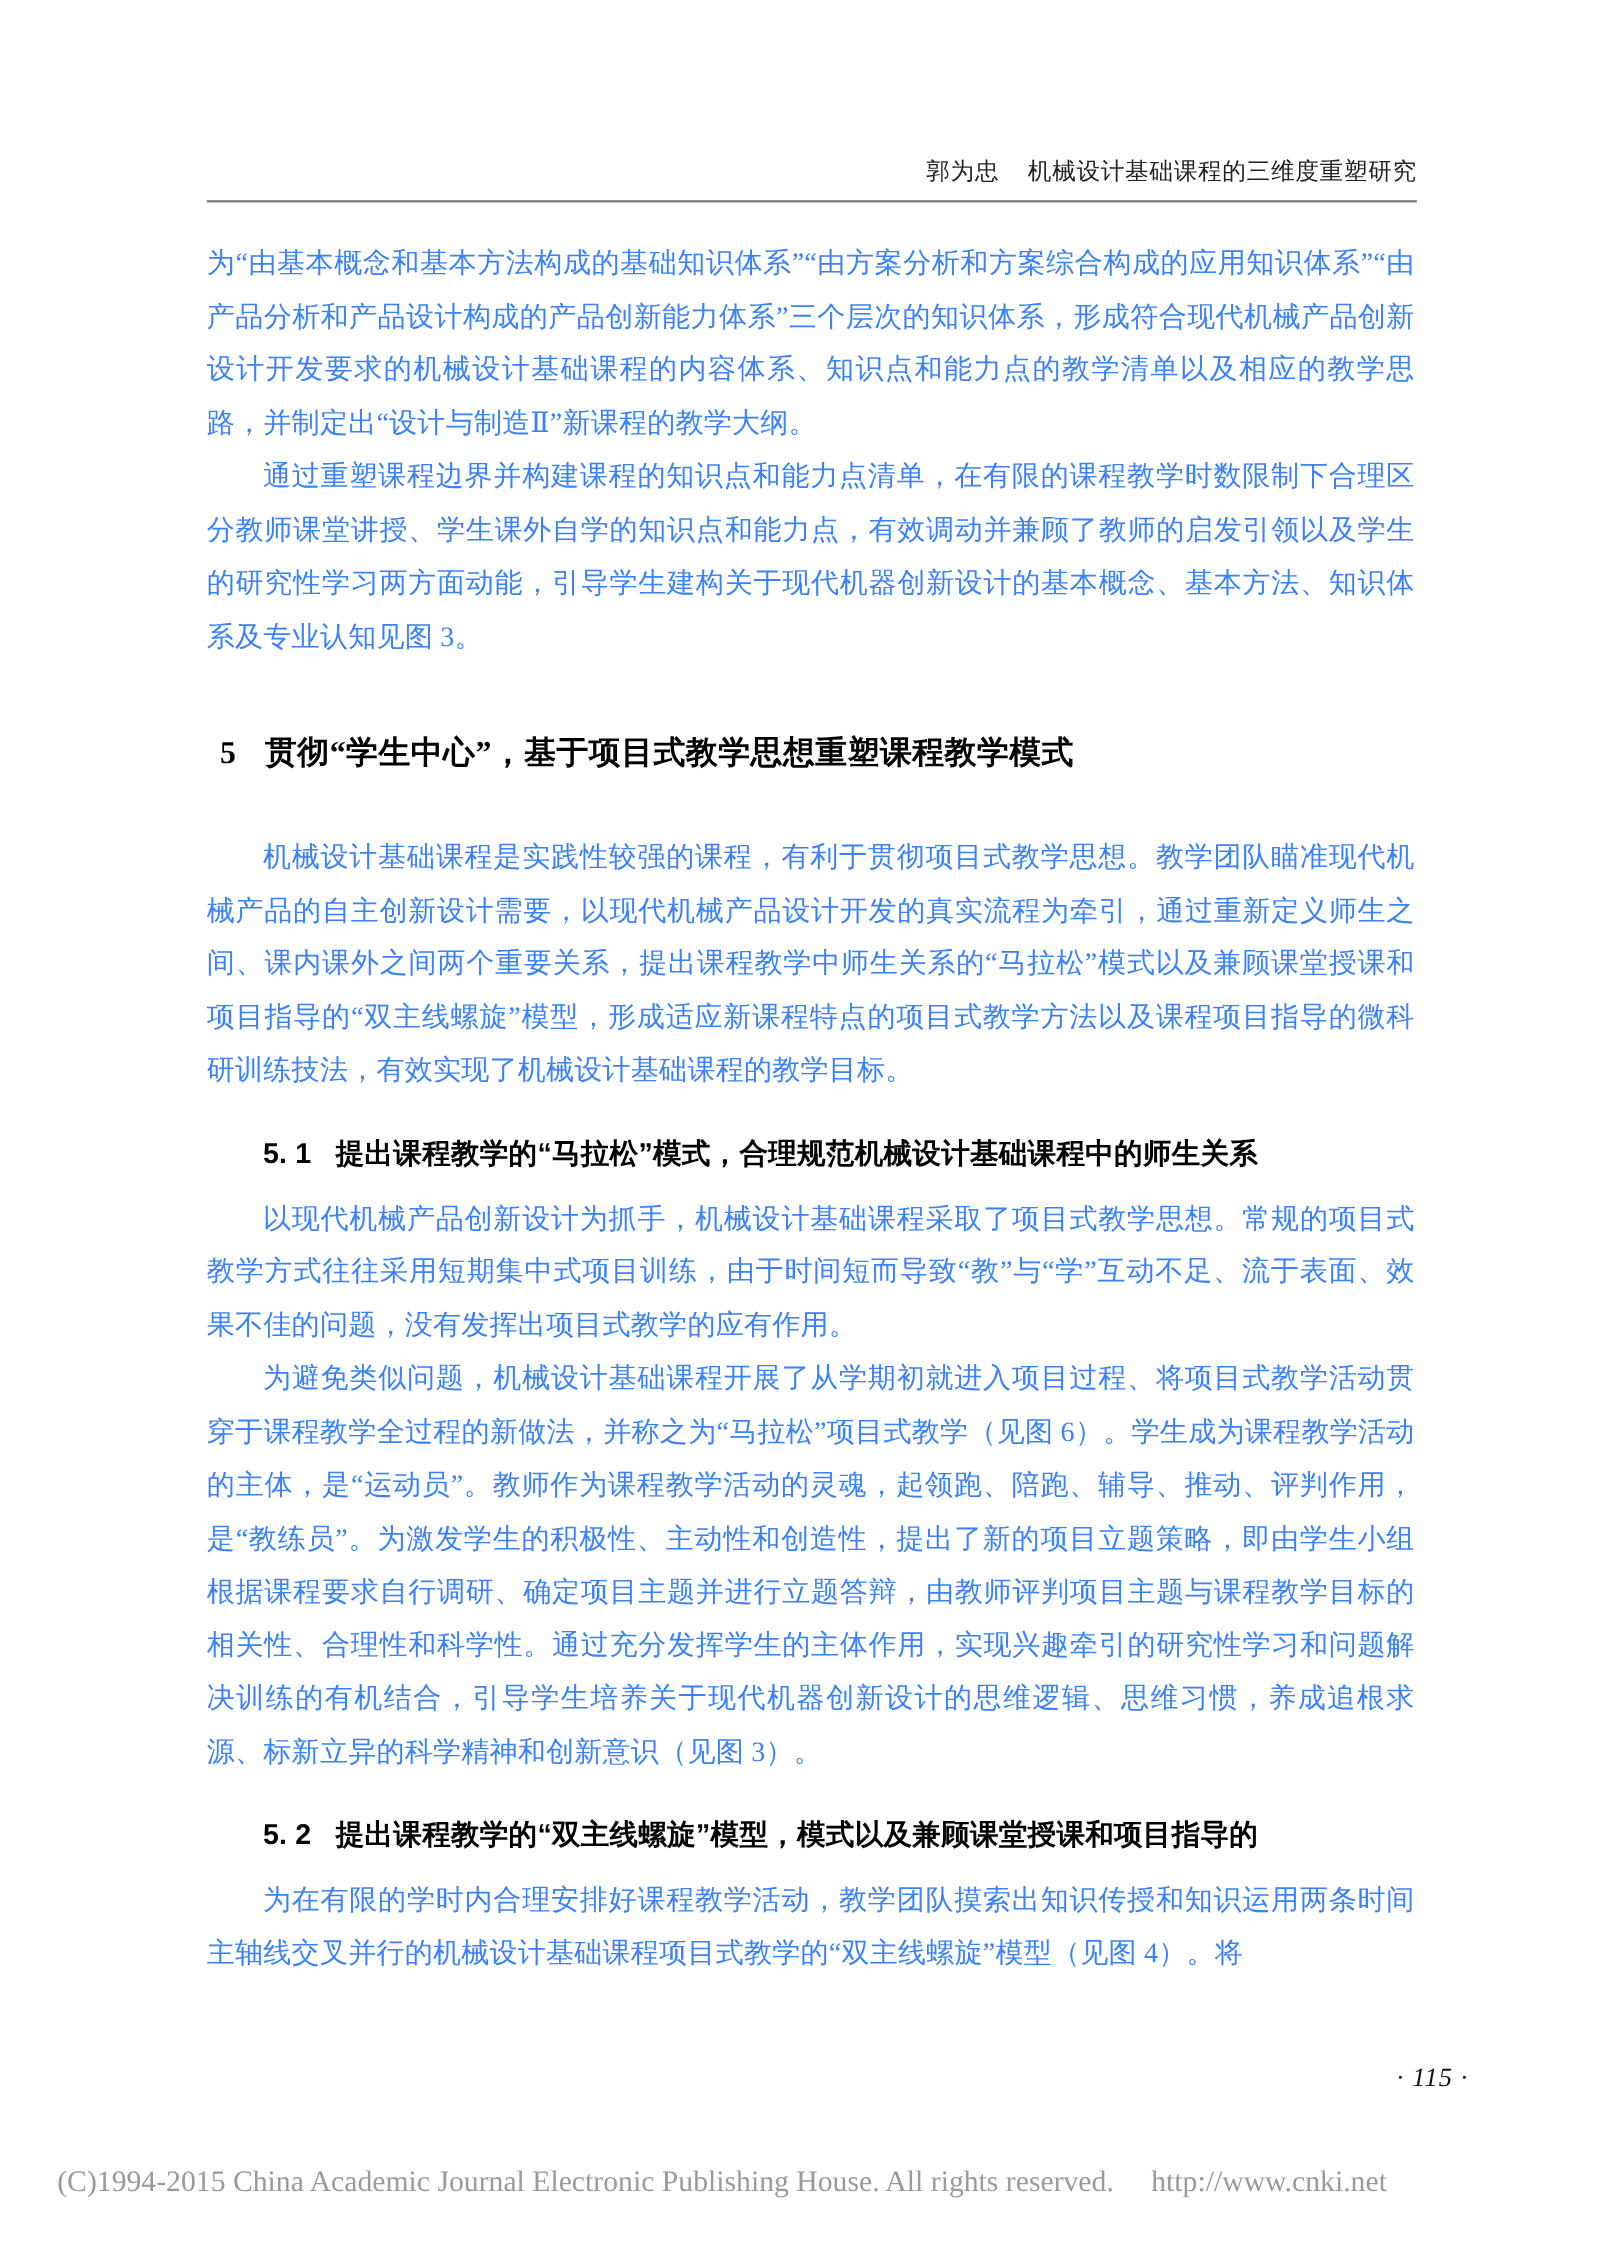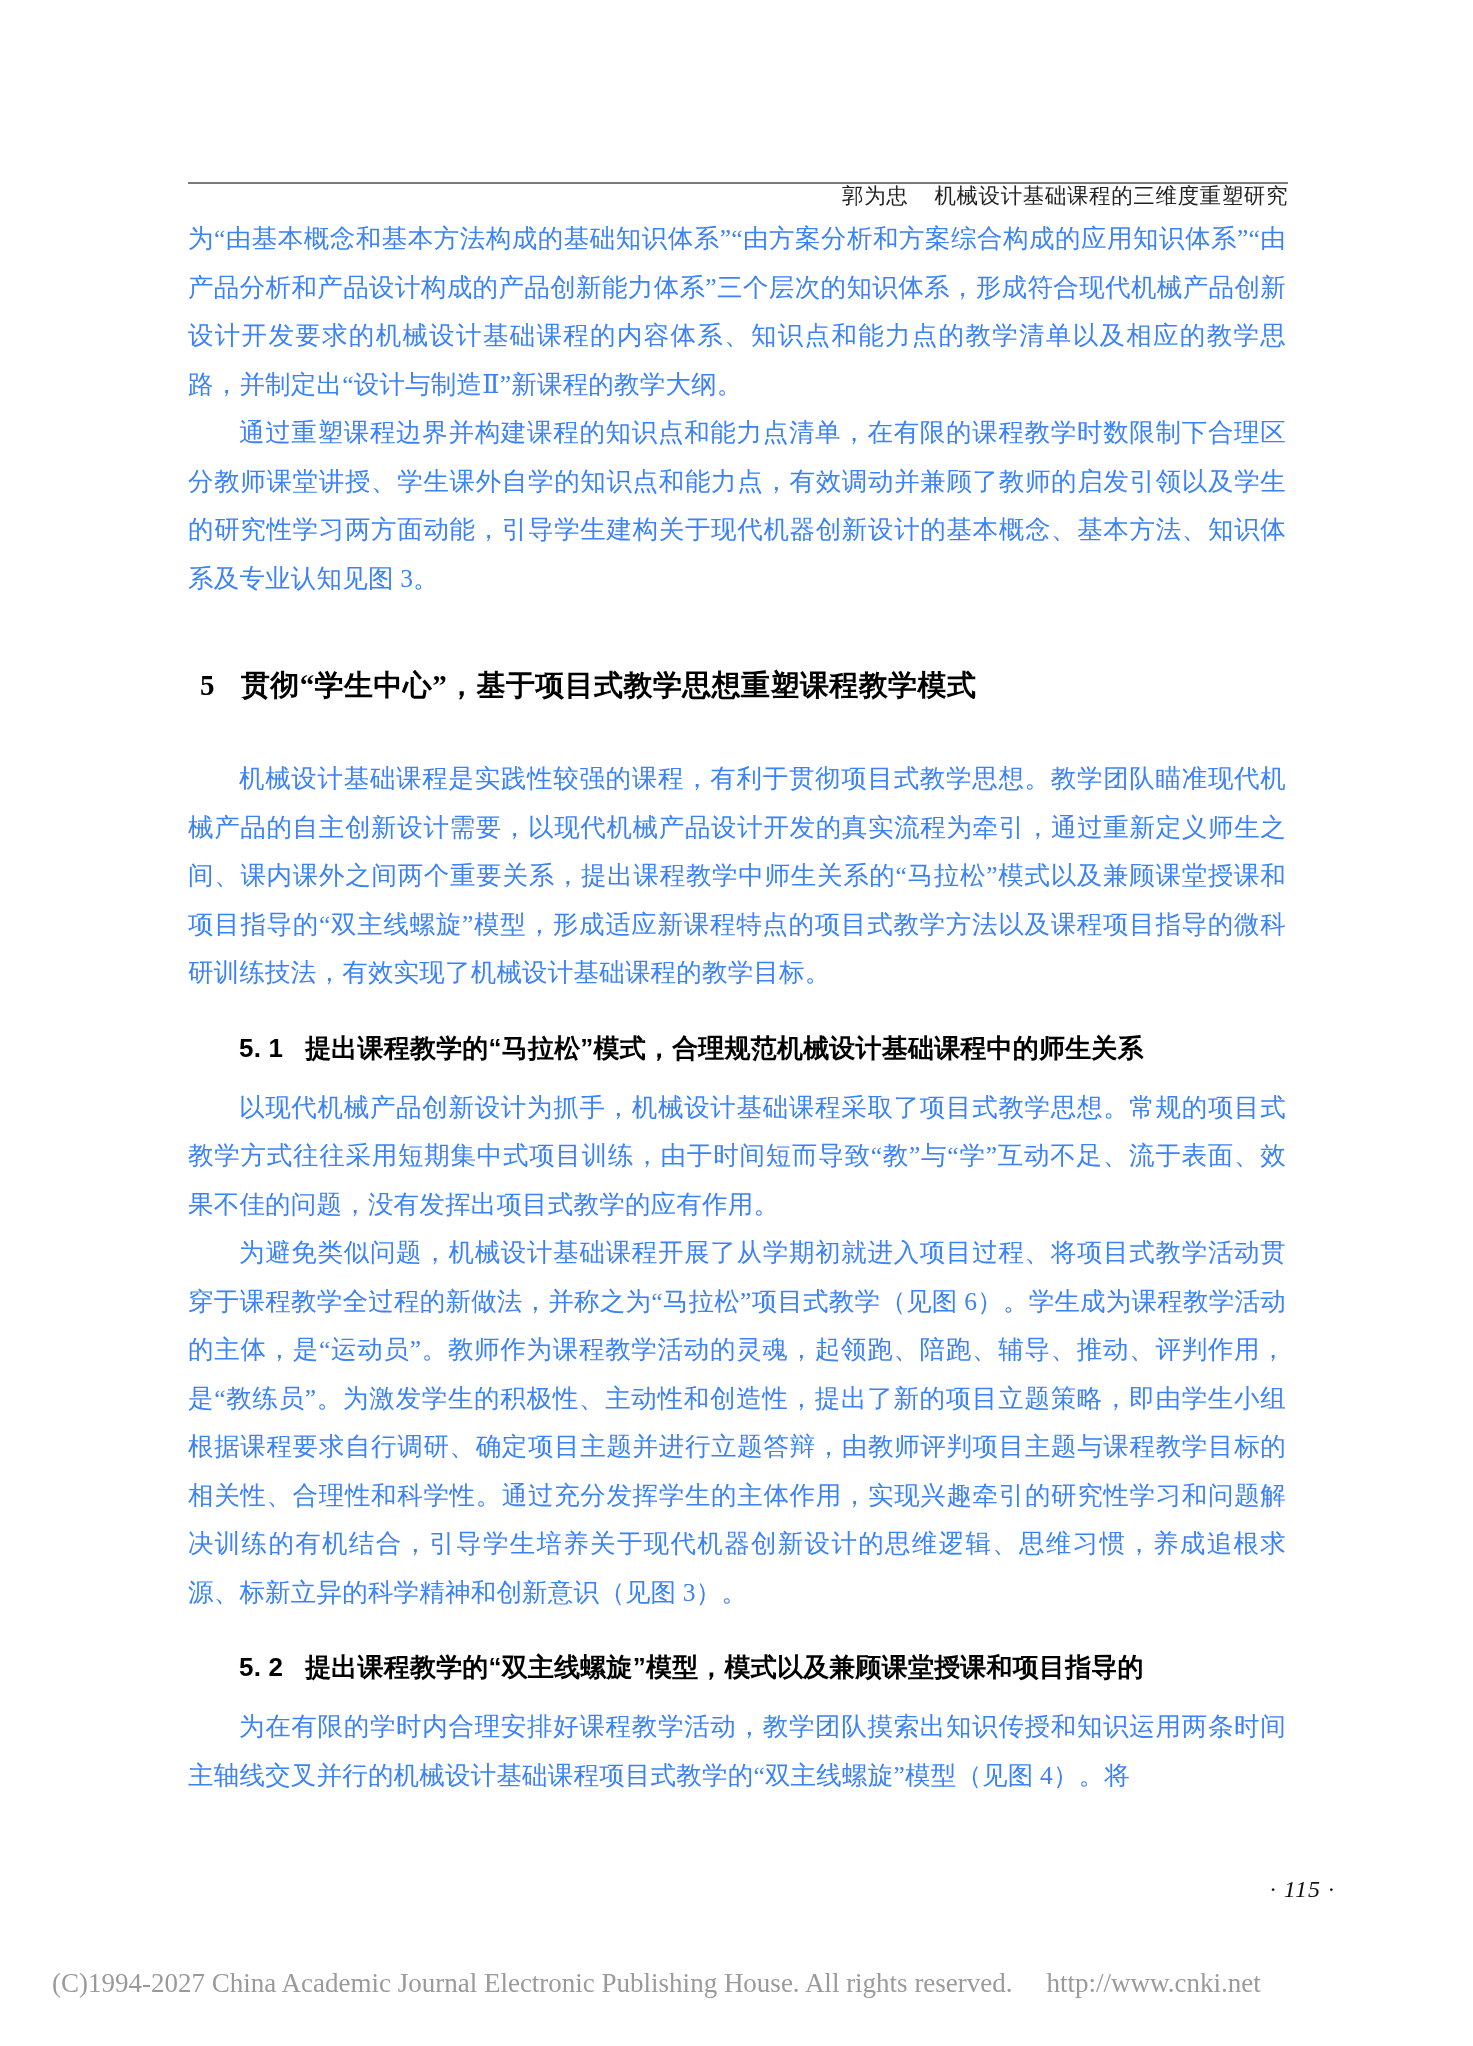--- a/index.html
+++ b/index.html
@@ -28,21 +28,20 @@
   .runhead {
     position: absolute;
     left: 188px;
     top: 141px;
     width: 1100px;
     text-align: right;
     font-size: 21.5px;
     letter-spacing: 0.6px;
     color: #222;
     white-space: nowrap;
-    margin-top: 40px;
   }
   .runhead .author {
     margin-right: 26px;
   }
   .rule {
     position: absolute;
     left: 188px;
     top: 182px;
     width: 1100px;
     height: 2px;
@@ -181,16 +180,16 @@
 
     <div class="sp-sub-after"></div>
 
     <p class="body indent">为在有限的学时内合理安排好课程教学活动，教学团队摸索出知识传授和知识运用两条时间主轴线交叉并行的机械设计基础课程项目式教学的“双主线螺旋”模型（见图 4）。将</p>
 
   </div>
 
   <div class="pageno">· 115 ·</div>
 
   <div class="footer">
-    <span>(C)1994-2027 China Academic Journal Electronic Publishing House. All rights reserved.</span><span class="gap"></span><span>http://www.cnki.net</span>
+    <span>(C)1994-2015 China Academic Journal Electronic Publishing House. All rights reserved.</span><span class="gap"></span><span>http://www.cnki.net</span>
   </div>
 
 </div>
 
 </body></html>

